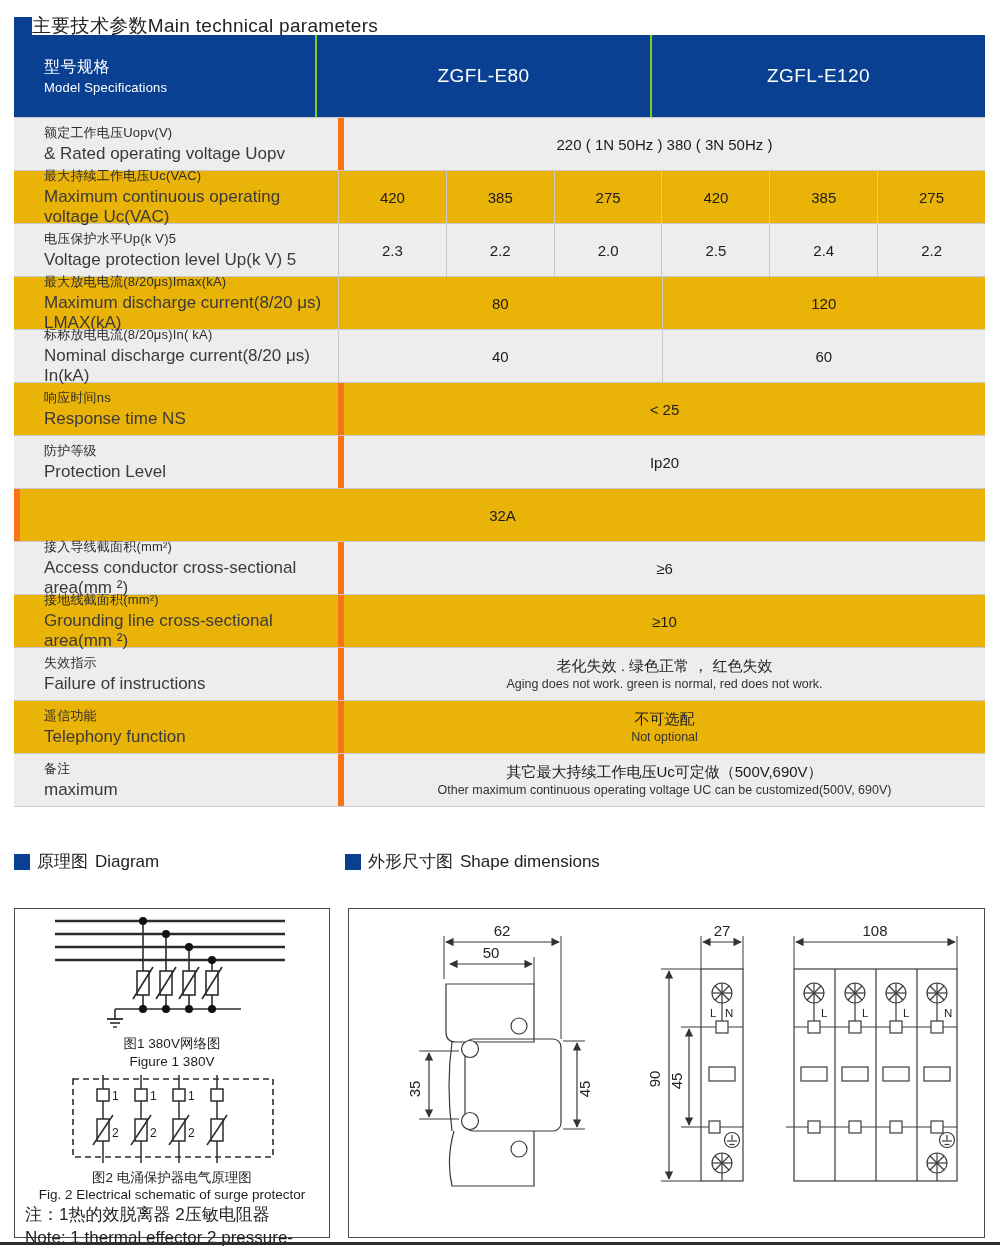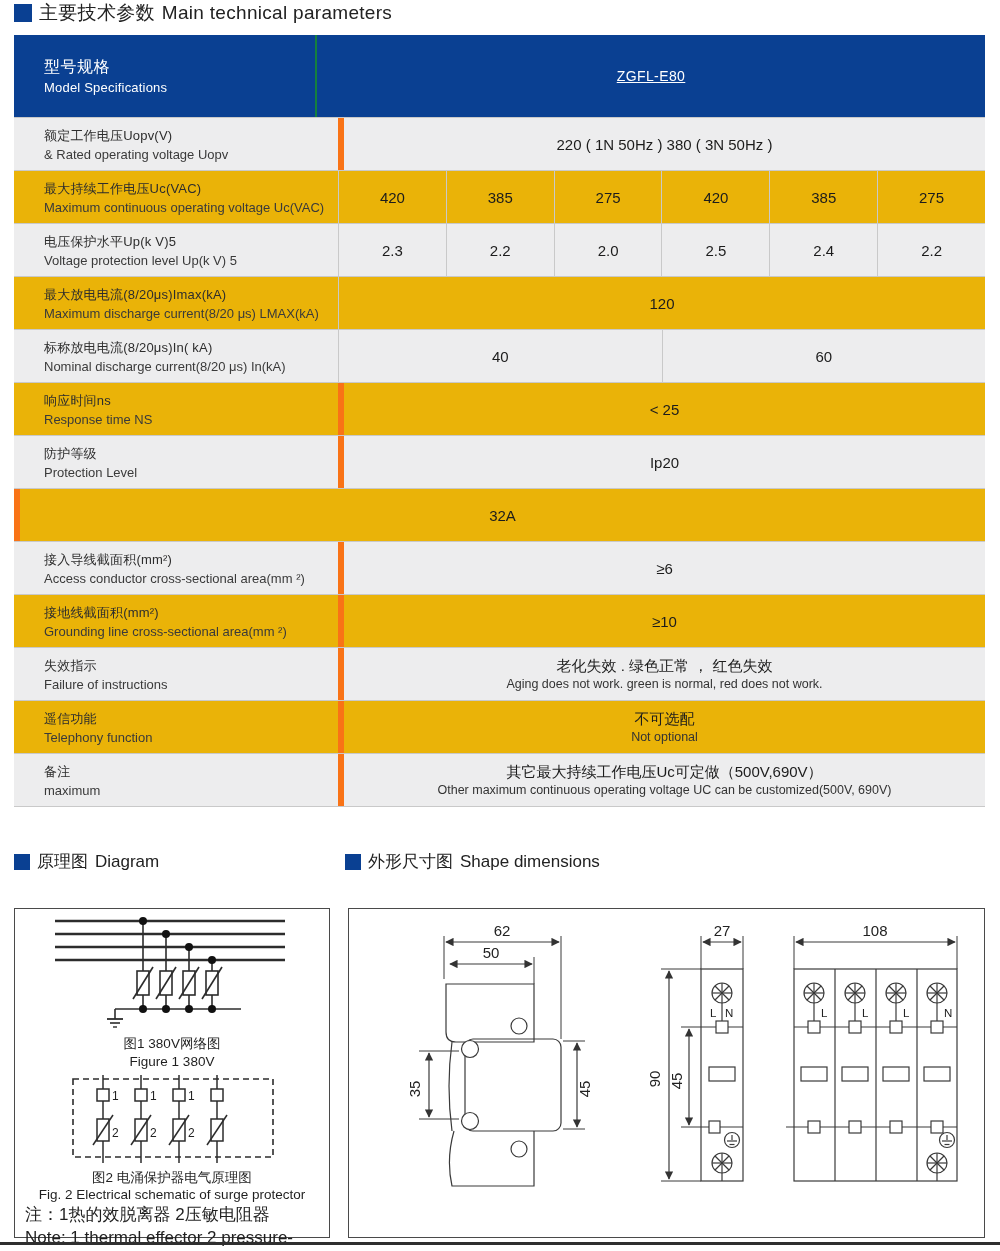--- a/index.html
+++ b/index.html
@@ -2,37 +2,37 @@
 <html><head>
 <meta charset="utf-8">
 <style>
   * { margin:0; padding:0; box-sizing:border-box; }
   html,body { background:#ffffff; }
   .page {
     position:relative; width:1000px; height:1251px; background:#fff;
     font-family:"Liberation Sans","DejaVu Sans",sans-serif; color:#222; overflow:hidden;
   }
   
-  .main-title { position:absolute; left:14px; top:0; display:flex; align-items:center; gap:7px; }
+  .main-title { position:absolute; left:14px; top:13px; display:flex; align-items:center; }
   .bullet { width:18px; height:18px; background:#0a4092; display:inline-block; }
   .bullet.sm { width:16px; height:16px; }
   .main-title .t { font-size:19px; color:#222; letter-spacing:.3px; }
   
   .tbl { position:absolute; left:14px; top:35px; width:971px; border-bottom:1px solid #c9c9c9; }
   .thead { display:flex; height:82px; background:#0a4092; color:#fff; }
   .thead .lblh { width:301px; display:flex; flex-direction:column; justify-content:center; padding-left:30px; }
   .thead .lblh .cn { font-size:16px; letter-spacing:.5px; }
   .thead .lblh .en { font-size:13px; margin-top:2px; letter-spacing:.2px; }
   .thead .mdl { flex:1; display:flex; align-items:center; justify-content:center;
-                font-size:14px; letter-spacing:.4px; border-left:2px solid #15803d;text-decoration:underline; }
+                font-size:19px; letter-spacing:.4px; border-left:2px solid #84cc16; }
   .row { display:flex; height:53px; border-top:1px solid #c9c9c9; background:#eab308; }
   .row.gray { background:#ededee; }
   .row .lbl { width:324px; display:flex; flex-direction:column; justify-content:center; padding-left:30px; padding-right:4px; }
   .lbl .cn { font-size:13px; color:#2d2d2d; letter-spacing:.2px; }
-  .lbl .en { font-size:13px; color:#3a3a3a; margin-top:2px; }
+  .lbl .en { font-size:17px; color:#3a3a3a; margin-top:2px; }
   .vals { flex:1; display:flex; }
   .cell { flex:1; display:flex; align-items:center; justify-content:center;
           font-size:15px; color:#1c1c1c; border-left:1px solid #c9c9c9; }
   .merged { flex:1; display:flex; flex-direction:column; align-items:center; justify-content:center;
             font-size:15px; color:#1c1c1c; border-left:6px solid #f97316; text-align:center; }
   .merged .sub { font-size:12.5px; color:#333; margin-top:1px; }
   
   .sec-title { position:absolute; top:850px; display:flex; align-items:center; gap:7px; }
   .sec-title .t { font-size:17px; color:#222; }
   
@@ -55,20 +55,21 @@
     <span class="t">Main technical parameters</span>
   </div>
 
   <div class="tbl">
     <div class="thead">
       <div class="lblh">
         <div class="cn">型号规格</div>
         <div class="en">Model Specifications</div>
       </div>
       <div class="mdl">ZGFL-E80</div>
+      <div class="mdl">ZGFL-E120</div>
     </div>
 
     <div class="row gray">
       <div class="lbl">
         <div class="cn">额定工作电压Uopv(V)</div>
         <div class="en">&amp; Rated operating voltage Uopv</div>
       </div>
       <div class="vals">
           <div class="merged">220 ( 1N 50Hz )  380 ( 3N 50Hz )</div>
         </div>
@@ -103,20 +104,21 @@
         <div class="cell">2.2</div>
       </div>
     </div>
 
     <div class="row">
       <div class="lbl">
         <div class="cn">最大放电电流(8/20μs)Imax(kA)</div>
         <div class="en">Maximum discharge current(8/20 μs) LMAX(kA)</div>
       </div>
       <div class="vals">
+        <div class="cell">80</div>
         <div class="cell">120</div>
       </div>
     </div>
 
     <div class="row gray">
       <div class="lbl">
         <div class="cn">标称放电电流(8/20μs)In( kA)</div>
         <div class="en">Nominal discharge current(8/20 μs) In(kA)</div>
       </div>
       <div class="vals">

